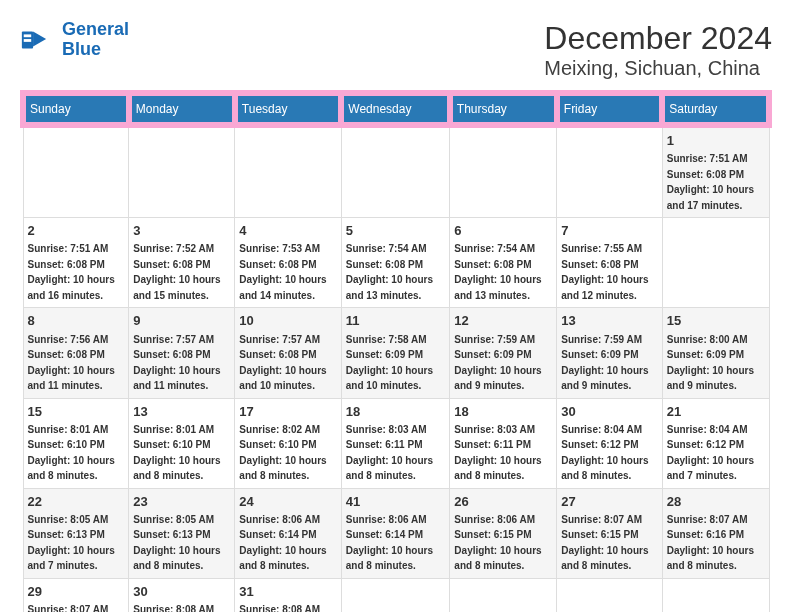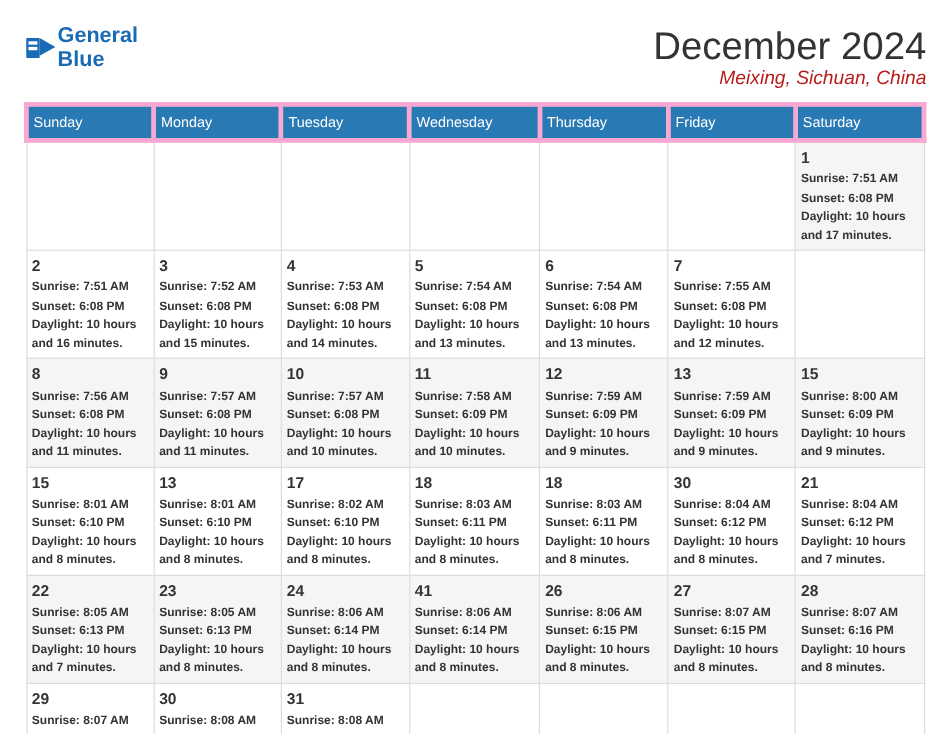--- a/index.html
+++ b/index.html
@@ -12,63 +12,62 @@
     }
     .header {
       display: flex;
       justify-content: space-between;
       align-items: flex-start;
       margin-bottom: 10px;
     }
     .logo {
       display: flex;
       align-items: center;
-      gap: 0;
+      gap: 14px;
     }
     .logo-text {
       font-size: 18px;
       font-weight: bold;
       color: #333;
       line-height: 1.1;
     }
     .logo-text span {
       color: #1a6bb5;
     }
     .logo-icon {
       width: 28px;
       height: 28px;
     }
     .title-block {
-      text-align: right;
+      text-align: left;
     }
     .month-title {
       font-size: 32px;
       font-weight: normal;
       color: #333;
     }
     .location {
-      font-size: 16px;
-      color: #b91c1c;
-      font-style: italic;
+      font-size: 20px;
+      color: #404040;
     }
     table {
       width: 100%;
       border-collapse: collapse;
       font-size: 10.5px;
     }
     thead tr {
       background: #2979b5;
       color: #fff;
     }
     thead th {
       padding: 6px 4px;
       text-align: left;
       font-weight: normal;
       font-size: 12px;
-      border: 4px solid #f9a8d4;
+      border: 6px solid #f9a8d4;
     }
     tbody tr {
       background: #fff;
     }
     tbody tr:nth-child(odd) {
       background: #f5f5f5;
     }
     tbody td {
       padding: 4px 4px;
       vertical-align: top;

